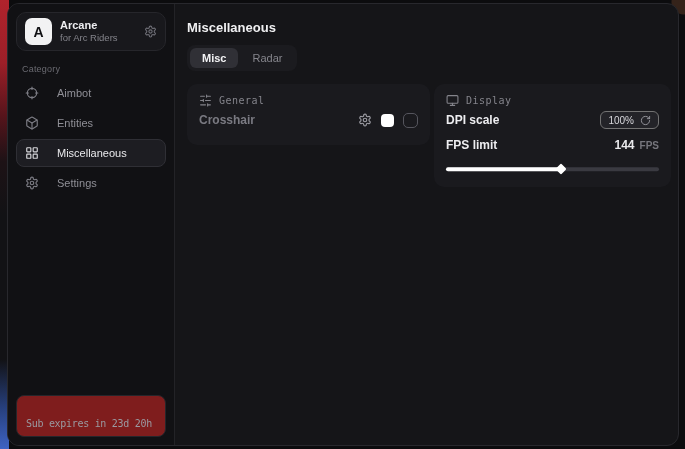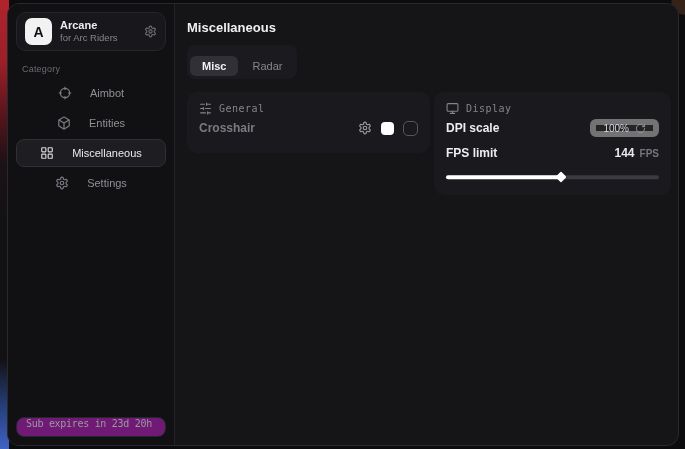--- a/index.html
+++ b/index.html
@@ -57,32 +57,32 @@
   .brand-gear{ color:#6f6f77; display:flex; }
 
   .category-label{
     margin:13px 6px 5px; font-size:9px; color:#6a6a71; letter-spacing:.2px;
   }
   .nav{ display:flex; flex-direction:column; gap:2px; }
   .nav-item{
     display:flex; align-items:center; gap:18px;
     padding:6px 8px; border-radius:8px;
     border:1px solid transparent;
-    color:#8f8f96; font-size:11px; cursor:default;justify-content:center;
+    color:#8f8f96; font-size:11px; cursor:default;
   }
   .nav-item .nav-icon{ display:flex; color:#7c7c84; }
   .nav-item.active{
     background:#1d1d22; border-color:#2f2f35; color:#e9e9ec;
   }
   .nav-item.active .nav-icon{ color:#d8d8dc; }
 
   .sidebar-footer{
     margin-top:auto;
     border:1px solid #26262b; border-radius:8px;
-    background:#701a75; padding:0 9px 7px;
+    background:#7f1d1d; padding:22px 9px 7px;
   }
   .footer-line1{
     font-family:"DejaVu Sans Mono", monospace;
     font-size:10px; color:#9a9aa1; letter-spacing:-0.3px;
     white-space:nowrap;
   }
   .footer-line2{
     margin-top:2px; font-size:9px; font-weight:700; color:#b6b6bc;
   }
 
@@ -90,21 +90,21 @@
   .main{ flex:1; padding:13px 9px 14px 12px; display:flex; flex-direction:column; }
   .page-title{ font-size:13px; font-weight:800; color:#f0f0f2; margin:3px 0 10px; }
 
   .tabs{
     display:inline-flex; align-self:flex-start; align-items:center;
     background:#1b1b1f; border-radius:8px; padding:3px; gap:2px;
     margin-bottom:13px;
   }
   .tab{
     font-size:11px; padding:4px 12px; border-radius:6px;
-    color:#85858c; cursor:default;margin-top:8px;
+    color:#85858c; cursor:default;
   }
   .tab.active{ background:#303036; color:#f2f2f4; font-weight:600; }
 
   .panels{
     display:grid; grid-template-columns:243px 237px; gap:4px;
     align-items:start;
   }
   .panel{
     background:#1a1a1e; border-radius:10px; padding:10px 12px 12px;
   }
@@ -137,21 +137,21 @@
   .crosshair-controls{ display:flex; align-items:center; gap:9px; }
   .mini-gear{ display:flex; color:#9a9aa1; }
   .swatch{ width:13px; height:13px; border-radius:4px; }
   .checkbox{
     width:15px; height:15px; border:1.5px solid #55555d; border-radius:5px;
     background:transparent;
   }
 
   .select-badge{
     display:flex; align-items:center; gap:6px;
-    background:#232328; border:6px solid #737373; border-radius:6px;
+    background:#232328; border:1px solid #737373; border-radius:6px;
     padding:2px 7px; height:18px;
   }
   .select-badge .sel-value{ font-size:10px; color:#d8d8dc; }
   .select-badge .sel-icon{ display:flex; color:#9a9aa1; }
 
   .fps-value{ display:flex; align-items:baseline; gap:5px; }
   .fps-num{ font-size:12px; font-weight:700; color:#e9e9ec; }
   .fps-unit{ font-size:10px; font-weight:600; color:#76767d; }
 
   .slider{ position:relative; height:12px; margin-top:6px; }

